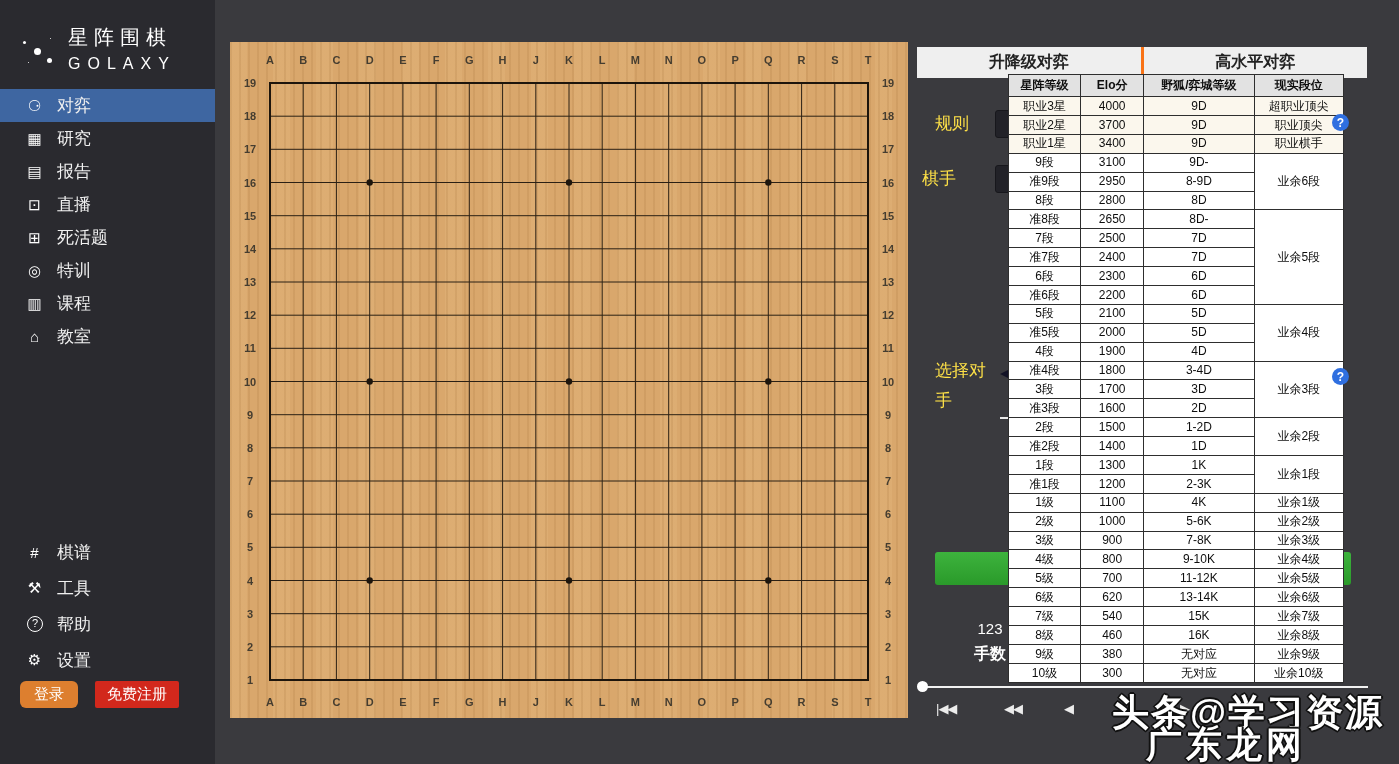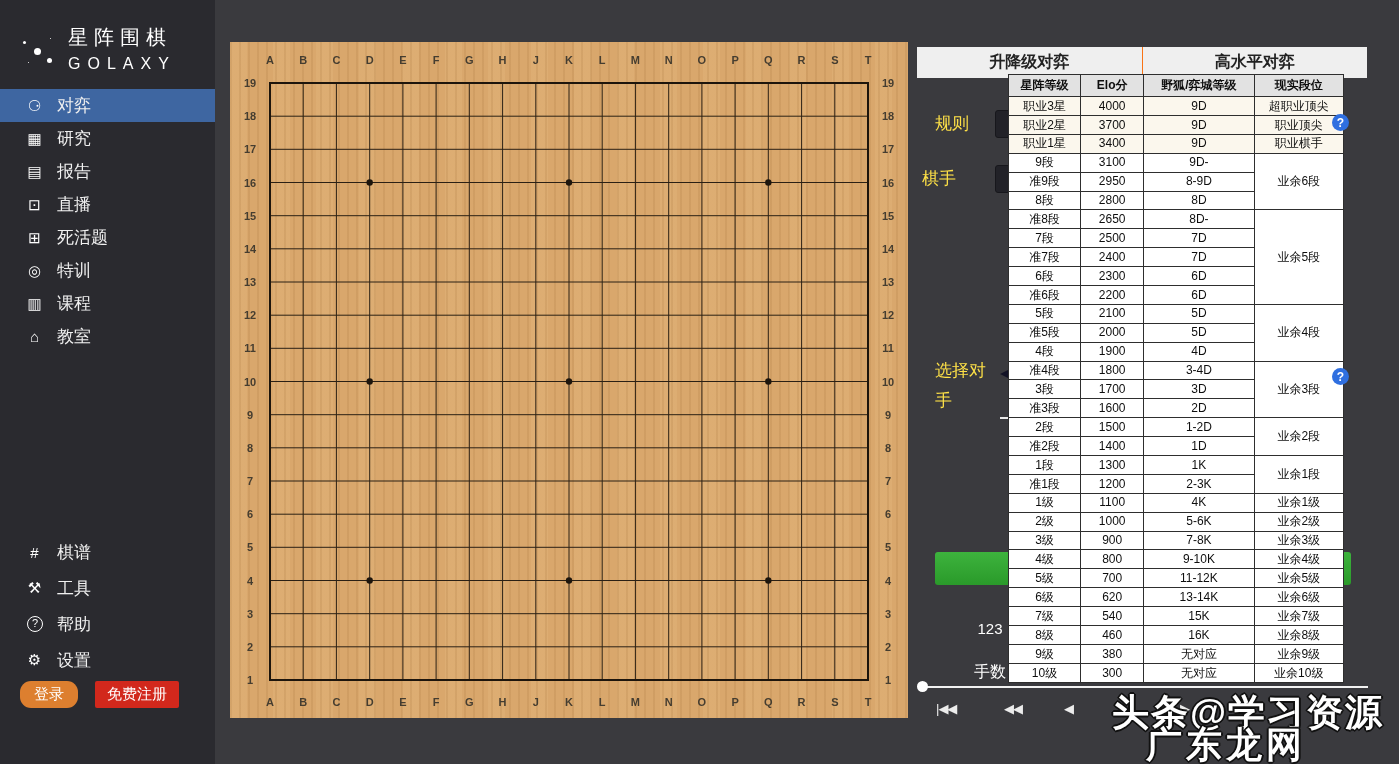--- a/index.html
+++ b/index.html
@@ -17,37 +17,37 @@
   .logo-title{color:#fff;font-size:20px;letter-spacing:6px;font-weight:normal;white-space:nowrap}
   .logo-sub{color:#fff;font-size:16px;letter-spacing:7px;margin-top:4px;white-space:nowrap}
   .menu{margin-top:16px}
   .menu-item{height:33px;display:flex;align-items:center;gap:13px;padding-left:25px;color:#f0f0f0;font-size:17px;cursor:pointer}
   .menu-item.active{background:#3e66a1}
   .mi-icon{width:19px;text-align:center;font-size:15px;color:#fff;flex:none}
   .mi-icon.circled{width:16px;height:16px;border:1.5px solid #fff;border-radius:50%;font-size:11px;line-height:13px;margin-left:2px;margin-right:1px}
   .menu.bottom{position:absolute;left:0;top:534px;width:100%;margin:0}
   .menu.bottom .menu-item{height:36px}
   .auth{position:absolute;left:20px;top:681px;display:flex;gap:17px}
-  .btn-login{background:var(--login-color,#dd7f2f);color:#fff;border:none;font-size:15px;padding:4px 14px;border-radius:11px;cursor:pointer;
+  .btn-login{background:var(--login-color,#dd7f2f);color:#fff;border:none;font-size:15px;padding:4px 14px;border-radius:6px;cursor:pointer;
              font-family:inherit}
   .btn-register{background:var(--register-color,#d2281c);color:#fff;border:none;font-size:15px;padding:4px 12px;border-radius:2px;cursor:pointer;
              font-family:inherit}
 
   
   .board{position:absolute;left:230px;top:42px;width:678px;height:676px;background:#d9a76c;
     background-image:repeating-linear-gradient(90deg,rgba(150,100,45,.14) 0 2px,rgba(0,0,0,0) 2px 9px),
                      repeating-linear-gradient(90deg,rgba(255,225,170,.10) 0 17px,rgba(0,0,0,0) 17px 43px)}
   .board svg{display:block;width:100%;height:100%}
   .coord{font-family:"Liberation Sans","DejaVu Sans",sans-serif;font-size:11px;font-weight:bold;fill:#453d30}
 
   
   .panel{position:absolute;left:908px;top:0;width:491px;height:100%}
   .tabs{position:absolute;left:9px;top:47px;width:450px;height:31px;display:flex}
   .tab{flex:1;display:flex;align-items:center;justify-content:center;background:#efefef;color:#222;
-       font-size:16px;font-weight:bold;border-right:1px solid #f97316;cursor:pointer;white-space:nowrap}
+       font-size:16px;font-weight:bold;border-right:3px solid #f97316;cursor:pointer;white-space:nowrap}
   .tab:last-child{border-right:none}
   .tab.active{background:var(--accent-blue,#4d7dbe);color:#fff;border-right:none}
 
   .lbl{position:absolute;color:#fde047;font-size:17px;font-weight:normal}
   #lbl-rule{left:27px;top:112px}
   #lbl-player{left:14px;top:167px}
   #lbl-opponent{left:27px;top:356px;width:56px;line-height:30px}
 
   .select{position:absolute;left:87px;width:330px;height:28px;background:#222228;border:1px solid #17171c;border-radius:3px;z-index:1;cursor:pointer}
   #sel-rule{top:110px}
@@ -65,21 +65,21 @@
   #arrow-prev{left:92px;top:365px}
   #arrow-next{left:407px;top:365px}
 
   .opp-slider{position:absolute;left:92px;top:417px;width:324px;height:2px;background:#e9e9e9;z-index:1}
 
   .btn-start{position:absolute;left:27px;top:552px;width:416px;height:33px;border:none;border-radius:3px;
              background:linear-gradient(var(--green-light,#3db33d),var(--green-dark,#2a9a2a));z-index:1;cursor:pointer}
 
   .movecount{position:absolute;left:52px;top:620px;width:60px;text-align:center;color:#fff;z-index:1}
   .movecount .num{font-size:15px}
-  .movecount .cap{font-size:16px;font-weight:normal;margin-top:25px}
+  .movecount .cap{font-size:16px;font-weight:bold;margin-top:7px}
 
   .move-slider{position:absolute;left:12px;top:686px;width:448px;height:2px;background:#f2f2f2;cursor:pointer}
   .move-thumb{position:absolute;left:9px;top:681px;width:11px;height:11px;border-radius:50%;background:#fff;cursor:pointer}
 
   .pb{position:absolute;top:701px;color:#ececec;font-size:13px;letter-spacing:-1px;cursor:pointer;line-height:1.2}
 
   
   .popup{position:absolute;left:100px;top:74px;width:336px;height:609px;z-index:10;background:#fff}
   .popup table{width:100%;height:100%;border-collapse:collapse;table-layout:fixed}
   .popup th,.popup td{border:1px solid #2e2e2e;text-align:center;font-size:12px;padding:0;white-space:nowrap;

